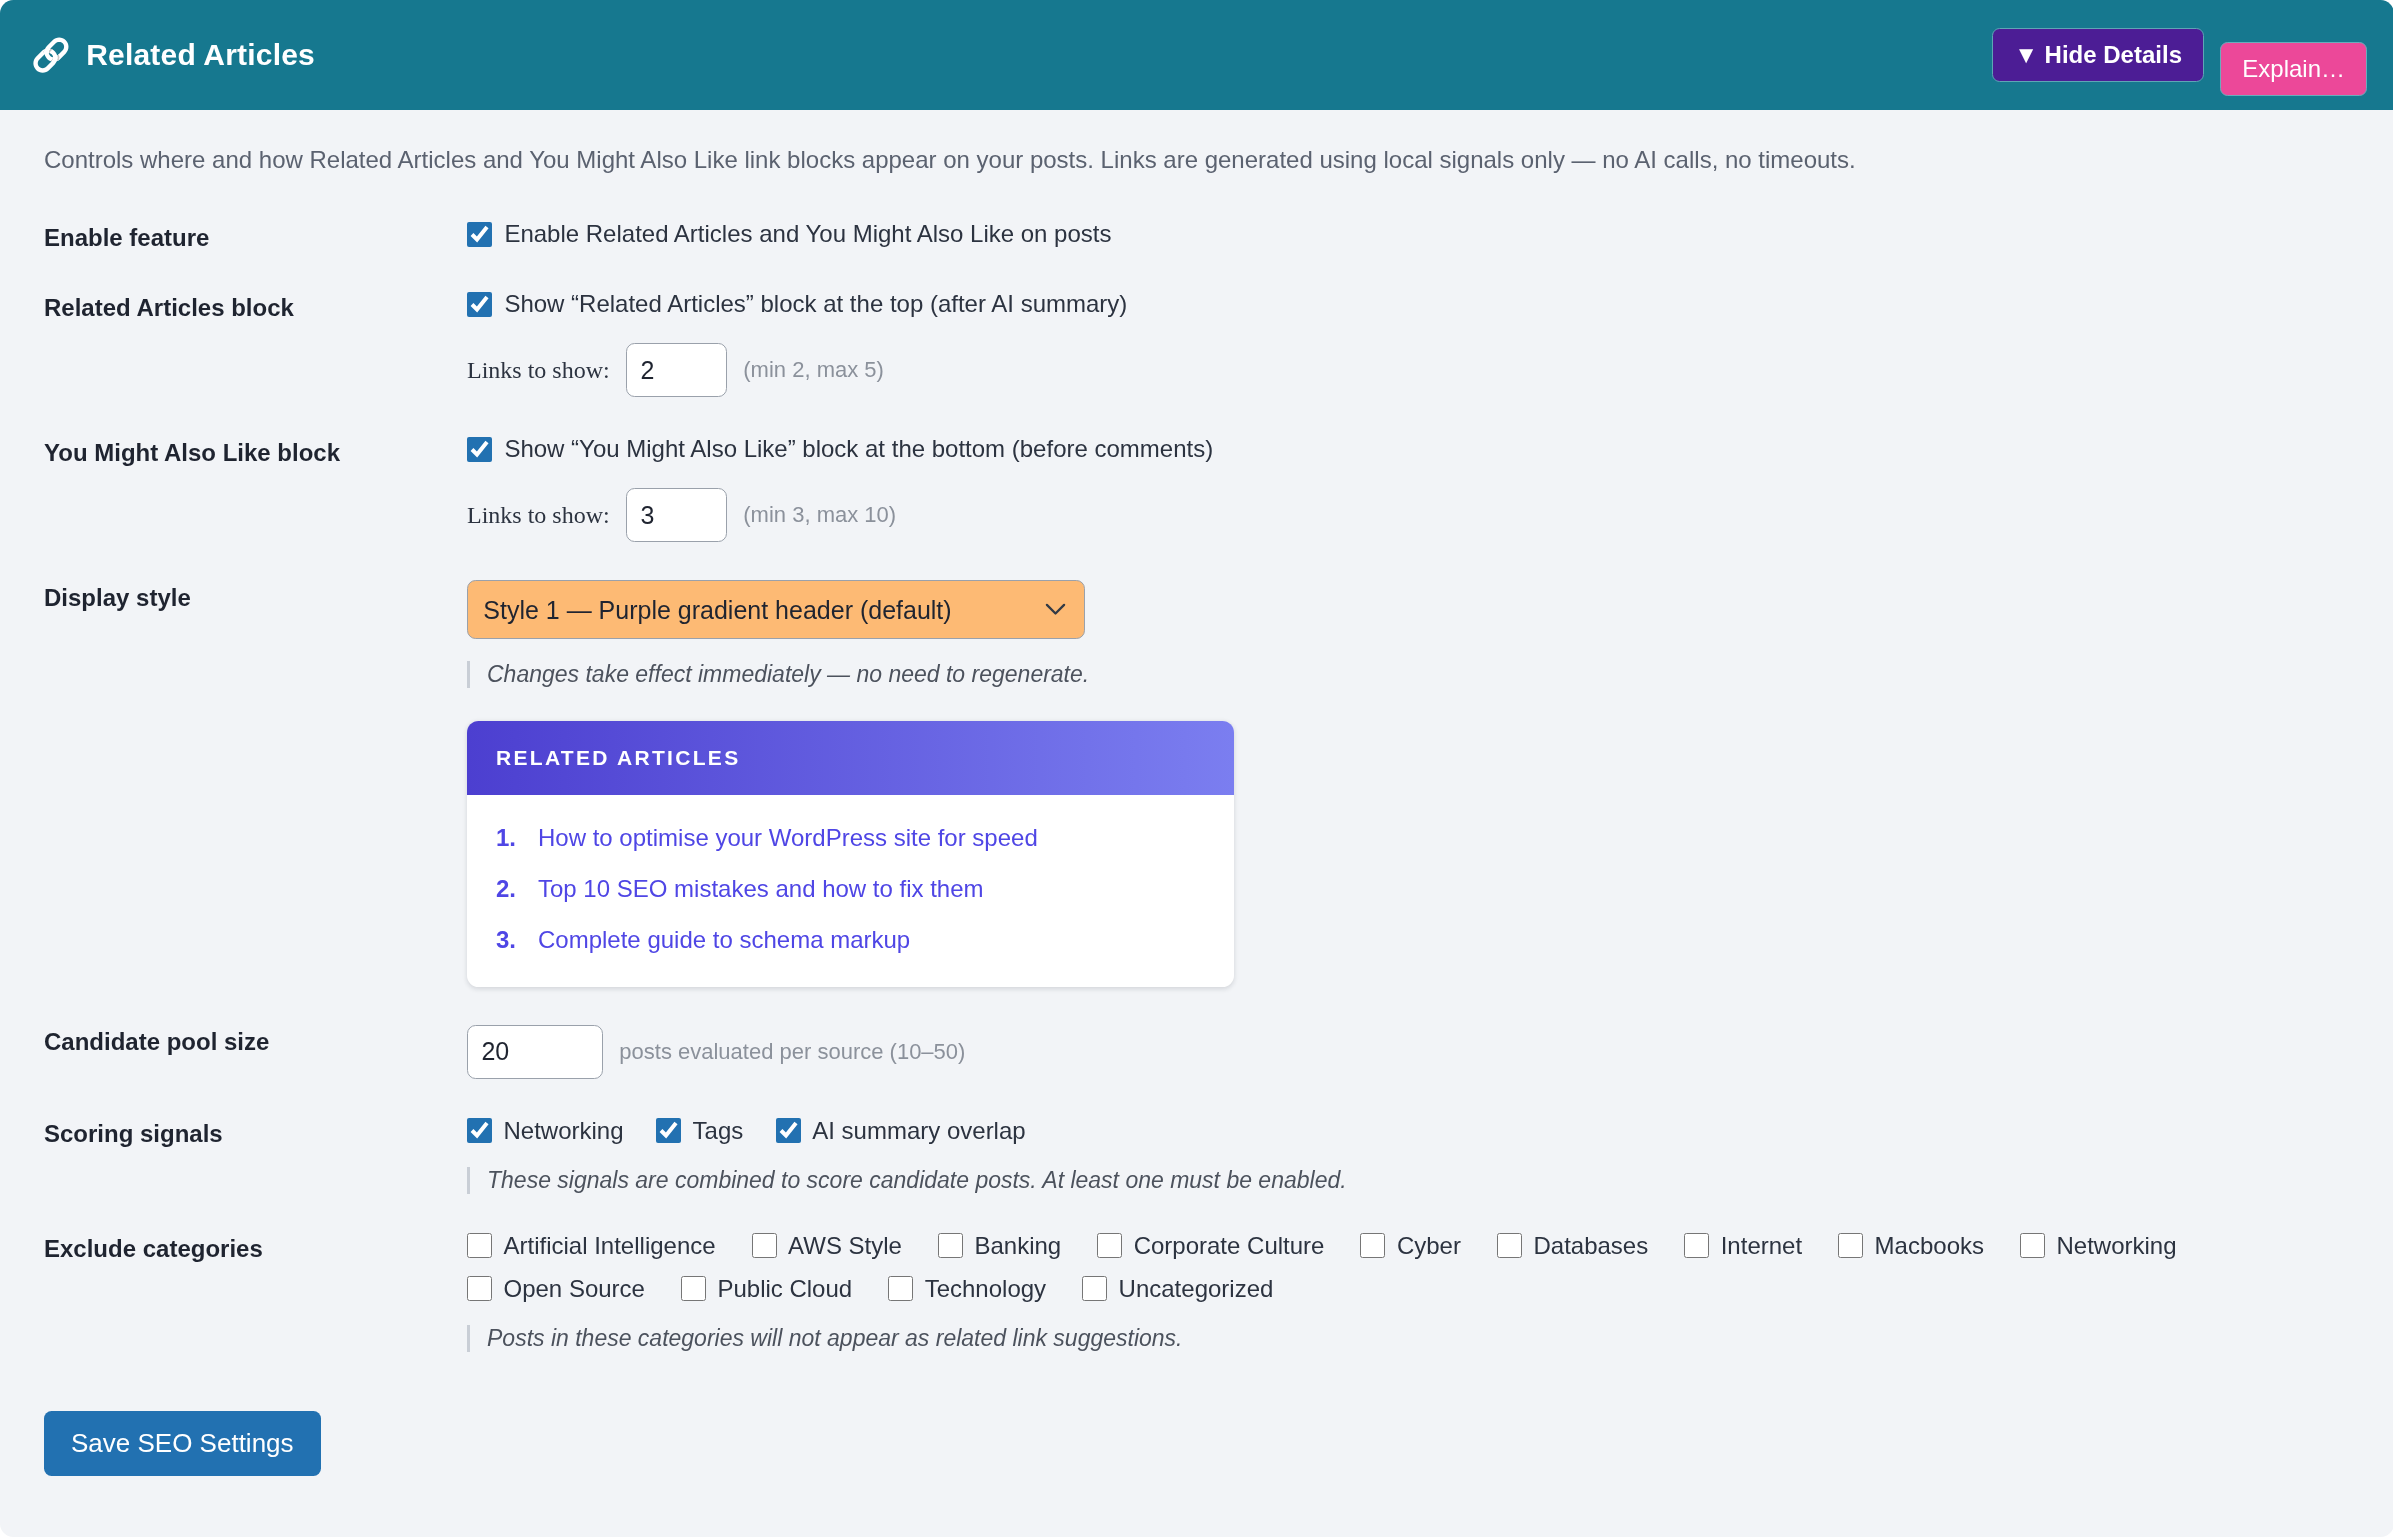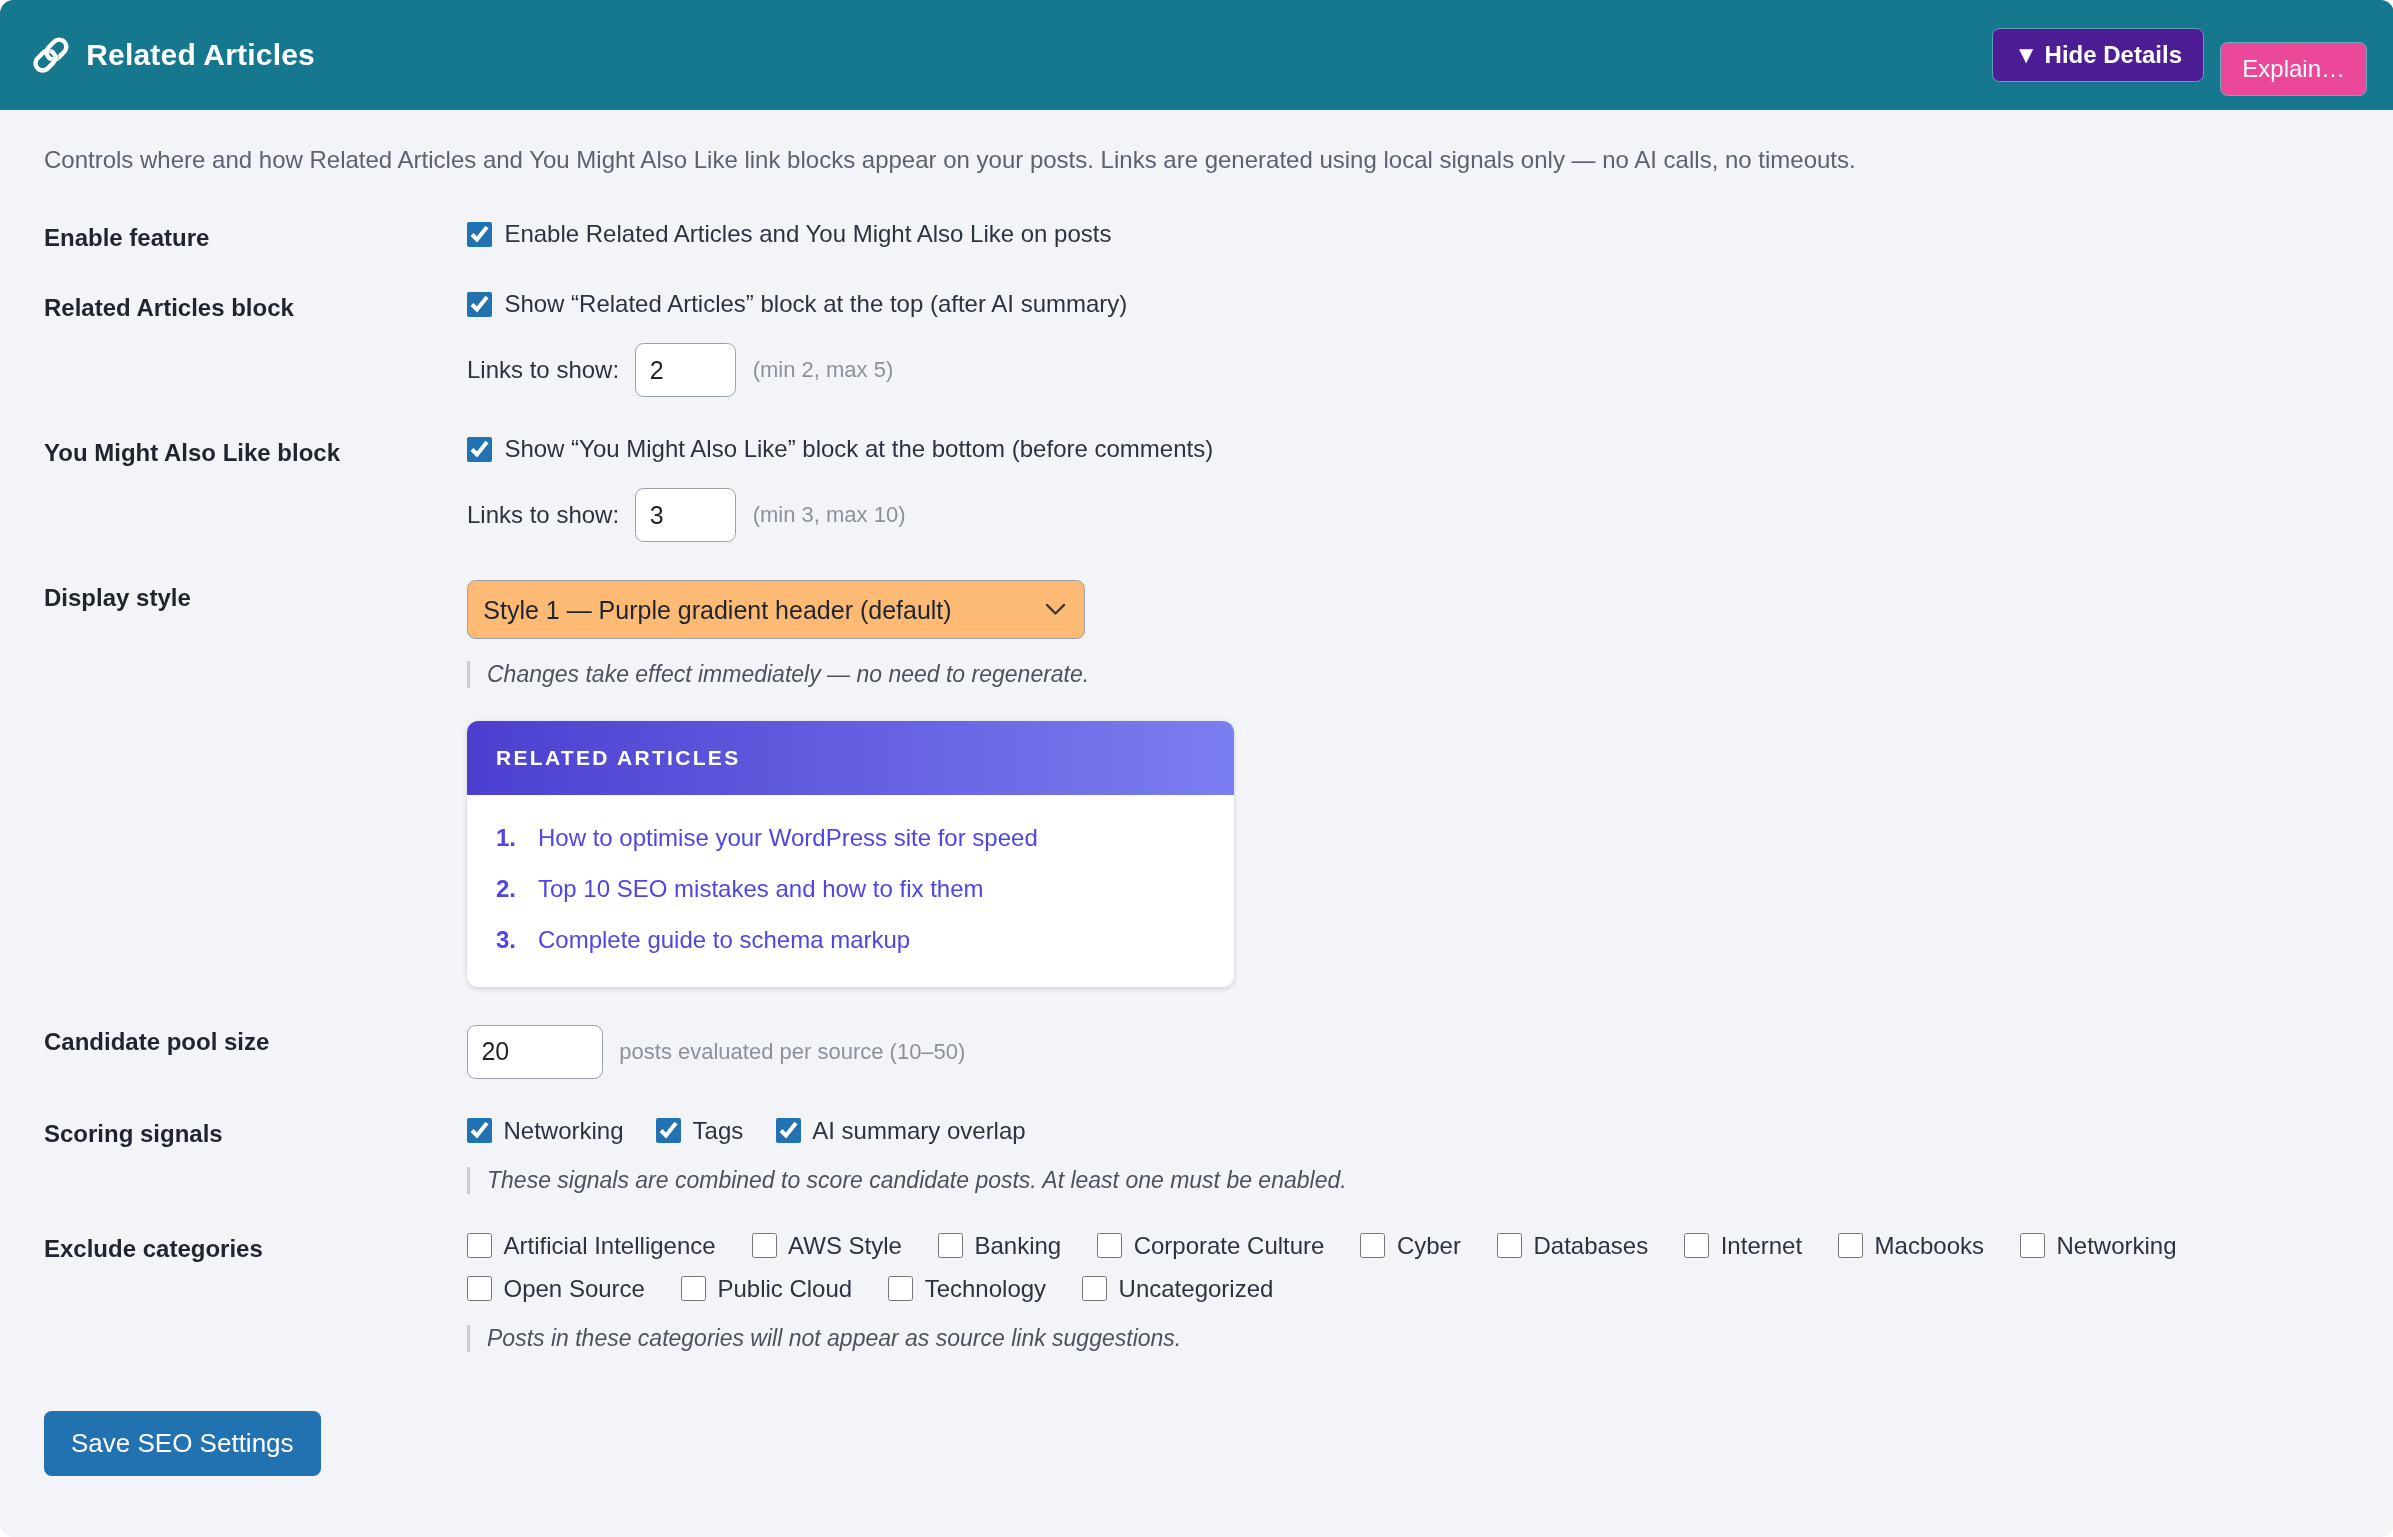--- a/index.html
+++ b/index.html
@@ -97,21 +97,21 @@
   .cb-label {
     font-size: 24px;
     color: #2c3340;
   }
   .inline-num {
     display: flex;
     align-items: center;
     gap: 16.3px;
     margin-top: 25px;
   }
-  .inline-num .lbl { font-size: 24px; color: #2c3340; }
+  .inline-num .lbl { font-size: 24px; color: #2c3340; font-family: Liberation Serif, serif; }
   .num-input {
     width: 101px;
     height: 54px;
     border: 1px solid #9aa1ab;
     border-radius: 8.6px;
     background: #ffffff;
     font-family: "Liberation Sans", sans-serif;
     font-size: 25px;
     color: #1f2430;
     padding: 0 13.4px;
@@ -391,21 +391,21 @@
           </label>
           <label class="cat">
             <input type="checkbox" style="">
             <span class="cb-label">Technology</span>
           </label>
           <label class="cat">
             <input type="checkbox" style="">
             <span class="cb-label">Uncategorized</span>
           </label>
         </div>
-        <div class="note">Posts in these categories will not appear as source link suggestions.</div>
+        <div class="note">Posts in these categories will not appear as related link suggestions.</div>
       </div>
     </div>
 
   </div>
 
   <div class="save-wrap">
     <button class="save-btn">Save SEO Settings</button>
   </div>
 
 </div>

